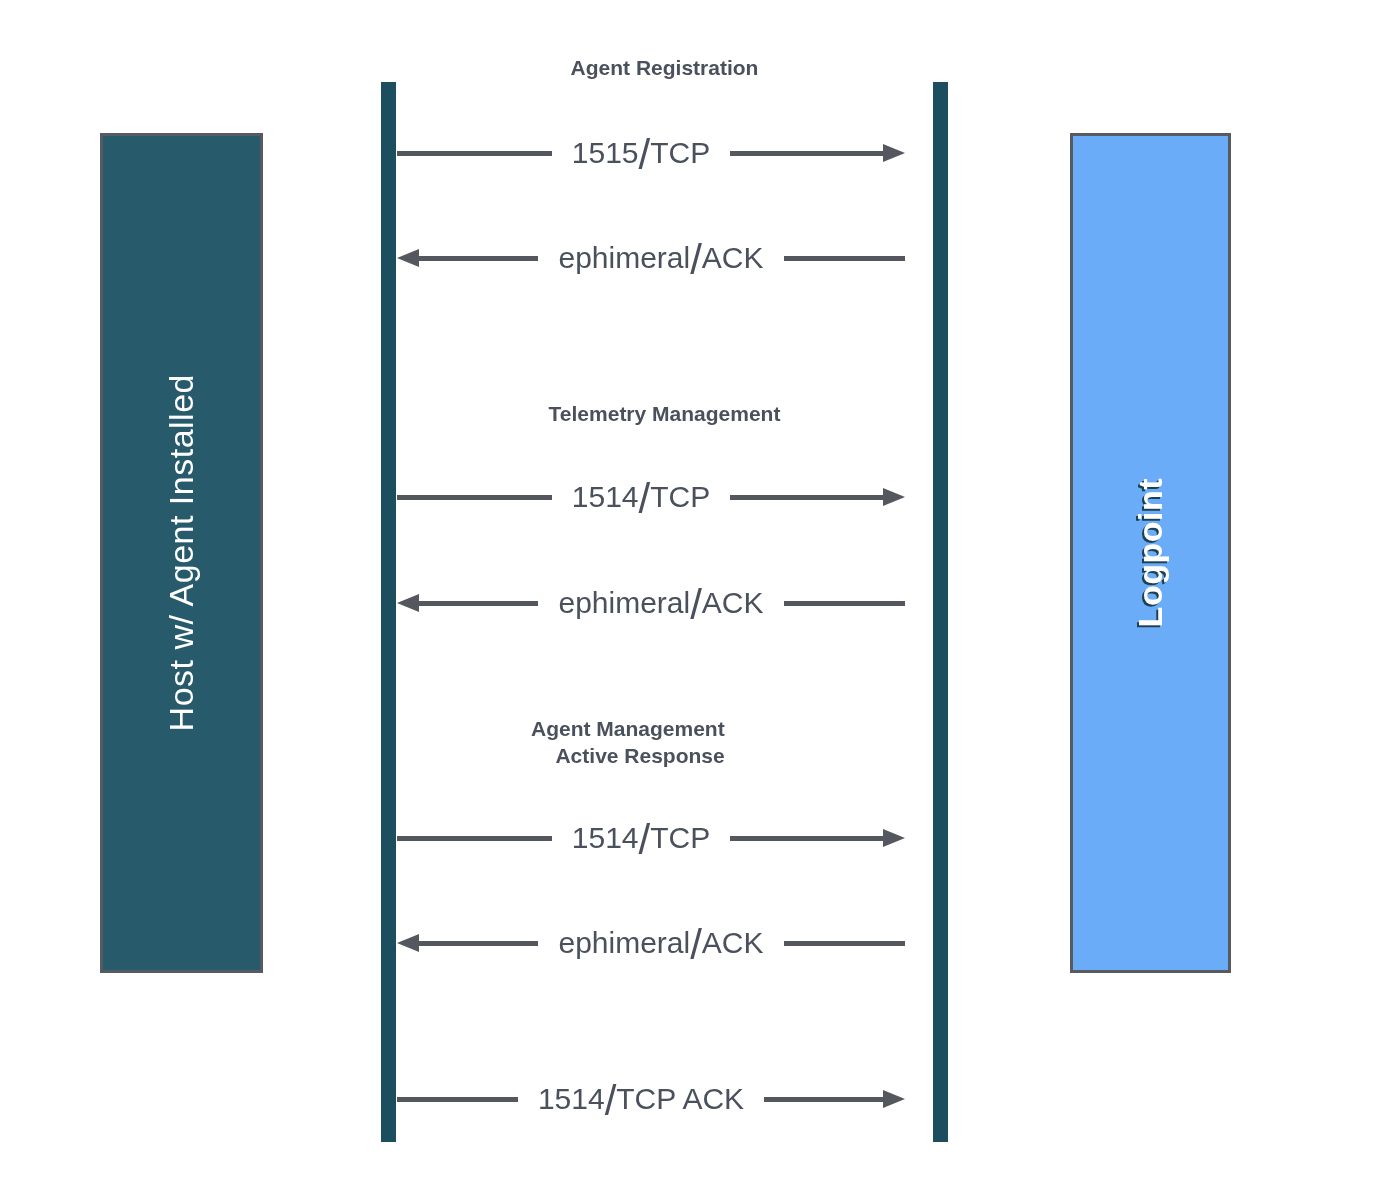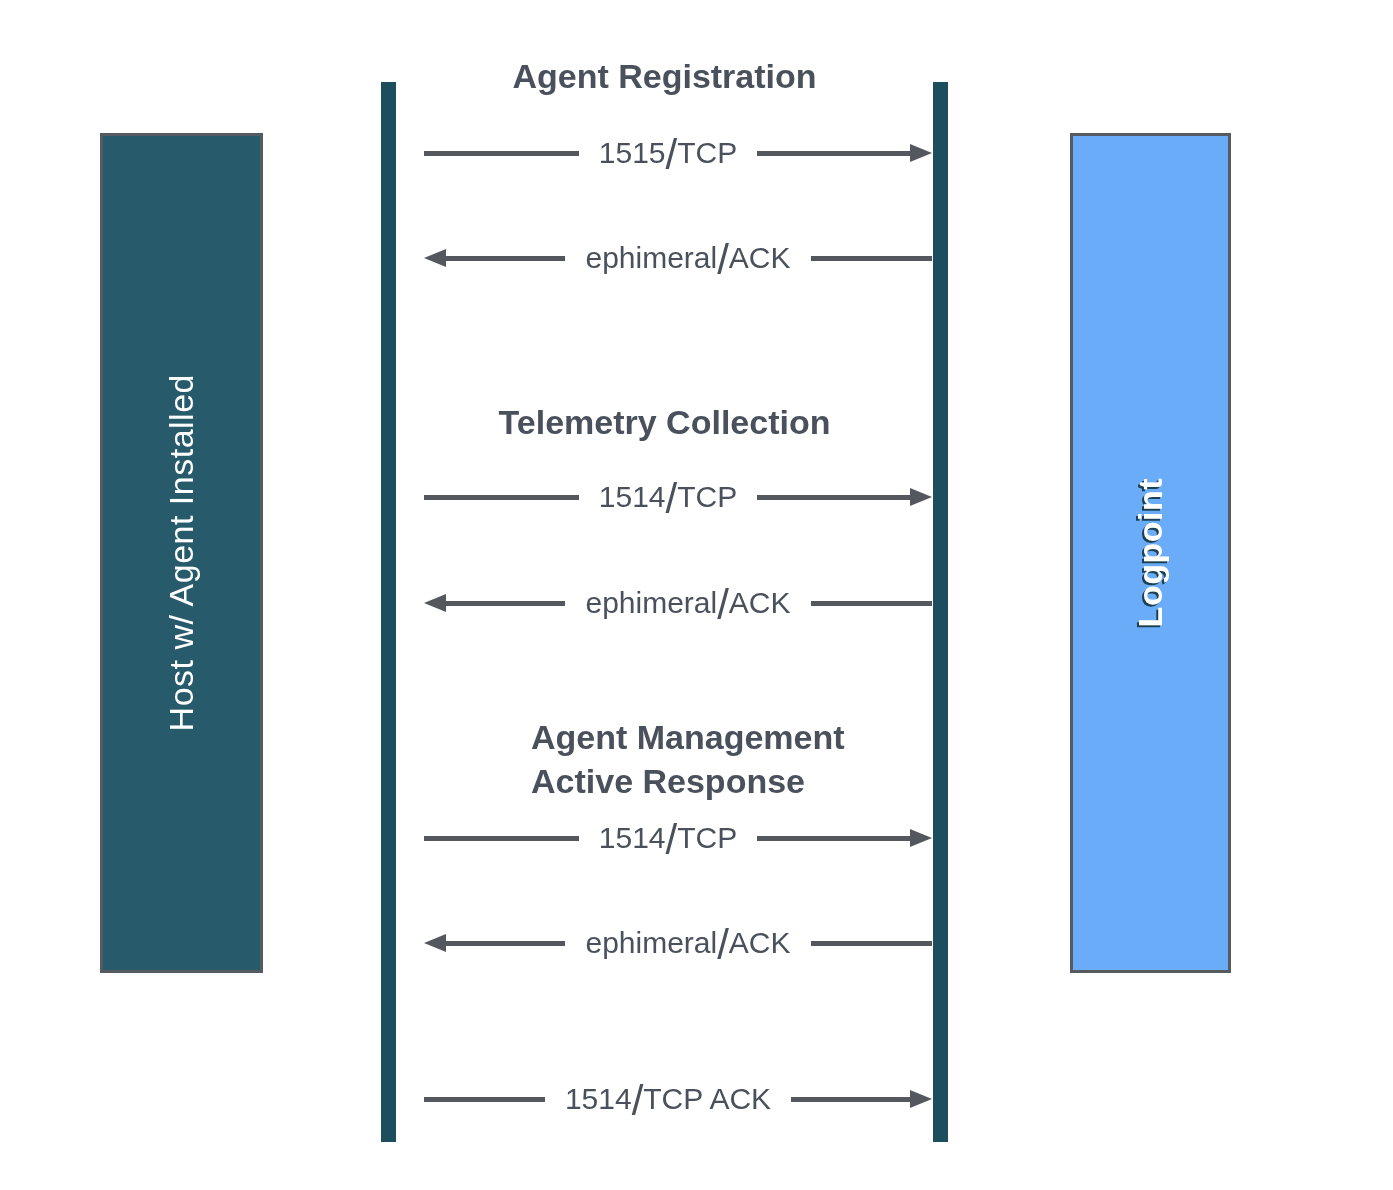--- a/index.html
+++ b/index.html
@@ -46,32 +46,32 @@
     top:82px;height:1060px;width:15px;
     background:var(--lifeline);
   }
   .lifeline.left{left:381px;}
   .lifeline.right{left:933px;}
   
   .section-title{
     position:absolute;
     color:var(--text);
     font-weight:bold;
-    font-size:34px;
+    font-size:21px;
     line-height:1.3;
     white-space:pre-line;
   }
   .section-title.centered{left:396px;width:537px;text-align:center;}
   .st-1{top:54px;}
   .st-2{top:400px;left:425px;}
-  .st-3{top:715px;left:531px;text-align:left;}
+  .st-3{top:715px;left:531px;text-align:right;}
   
   .msg-row{
     position:absolute;
-    left:424px;width:508px;height:44px;
+    left:397px;width:508px;height:44px;
     display:flex;align-items:center;
     gap:20px;
   }
   .r1{top:131px;} .r2{top:236px;} .r3{top:475px;} .r4{top:581px;}
   .r5{top:816px;} .r6{top:921px;} .r7{top:1029px;margin-top:48px;}
   .seg{flex:1 1 auto;height:5px;background:var(--arrow);}
   .seg-head{flex:1 1 auto;display:flex;align-items:center;}
   .seg-head .seg{flex:1 1 auto;}
   .head{width:0;height:0;flex:0 0 auto;}
   .head.right{
@@ -128,21 +128,21 @@
 
   <div class="msg-row r2">
     <div class="seg-head">
       <div class="head left"></div>
       <div class="seg"></div>
     </div>
     <div class="msg-label">ephimeral<span class="slash">/</span>ACK</div>
     <div class="seg"></div>
   </div>
 
-  <div class="section-title centered st-2">Telemetry Collection</div>
+  <div class="section-title centered st-2">Telemetry Management</div>
 
   <div class="msg-row r3">
     <div class="seg"></div>
     <div class="msg-label">1514<span class="slash">/</span>TCP</div>
     <div class="seg-head">
       <div class="seg"></div>
       <div class="head right"></div>
     </div>
   </div>
 

